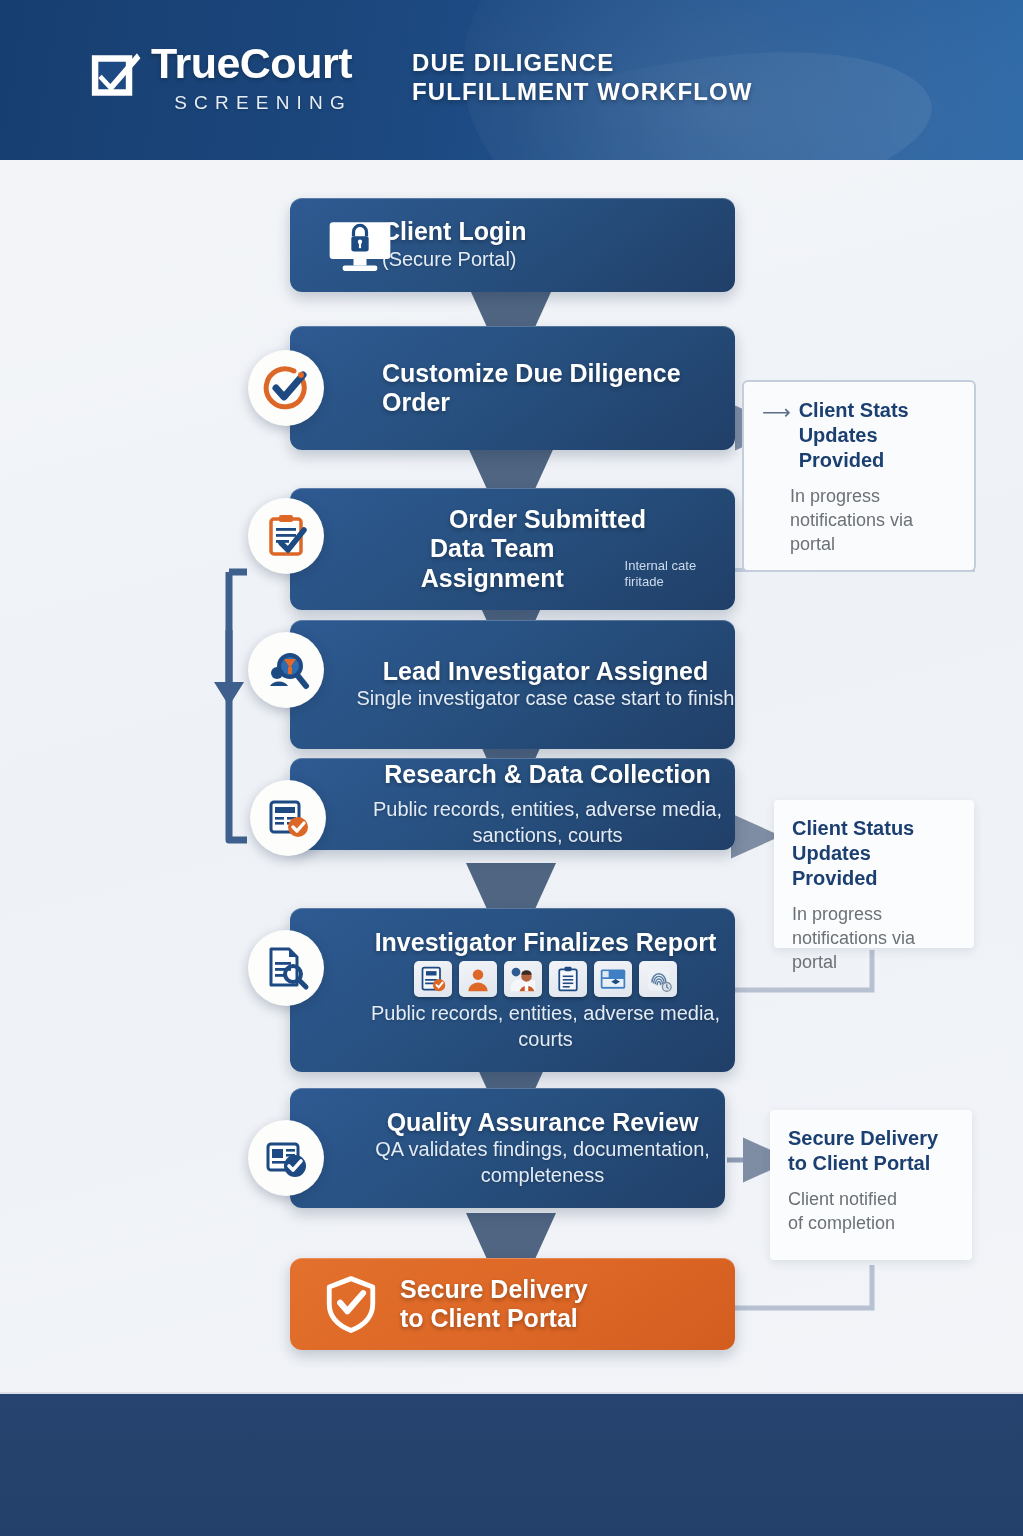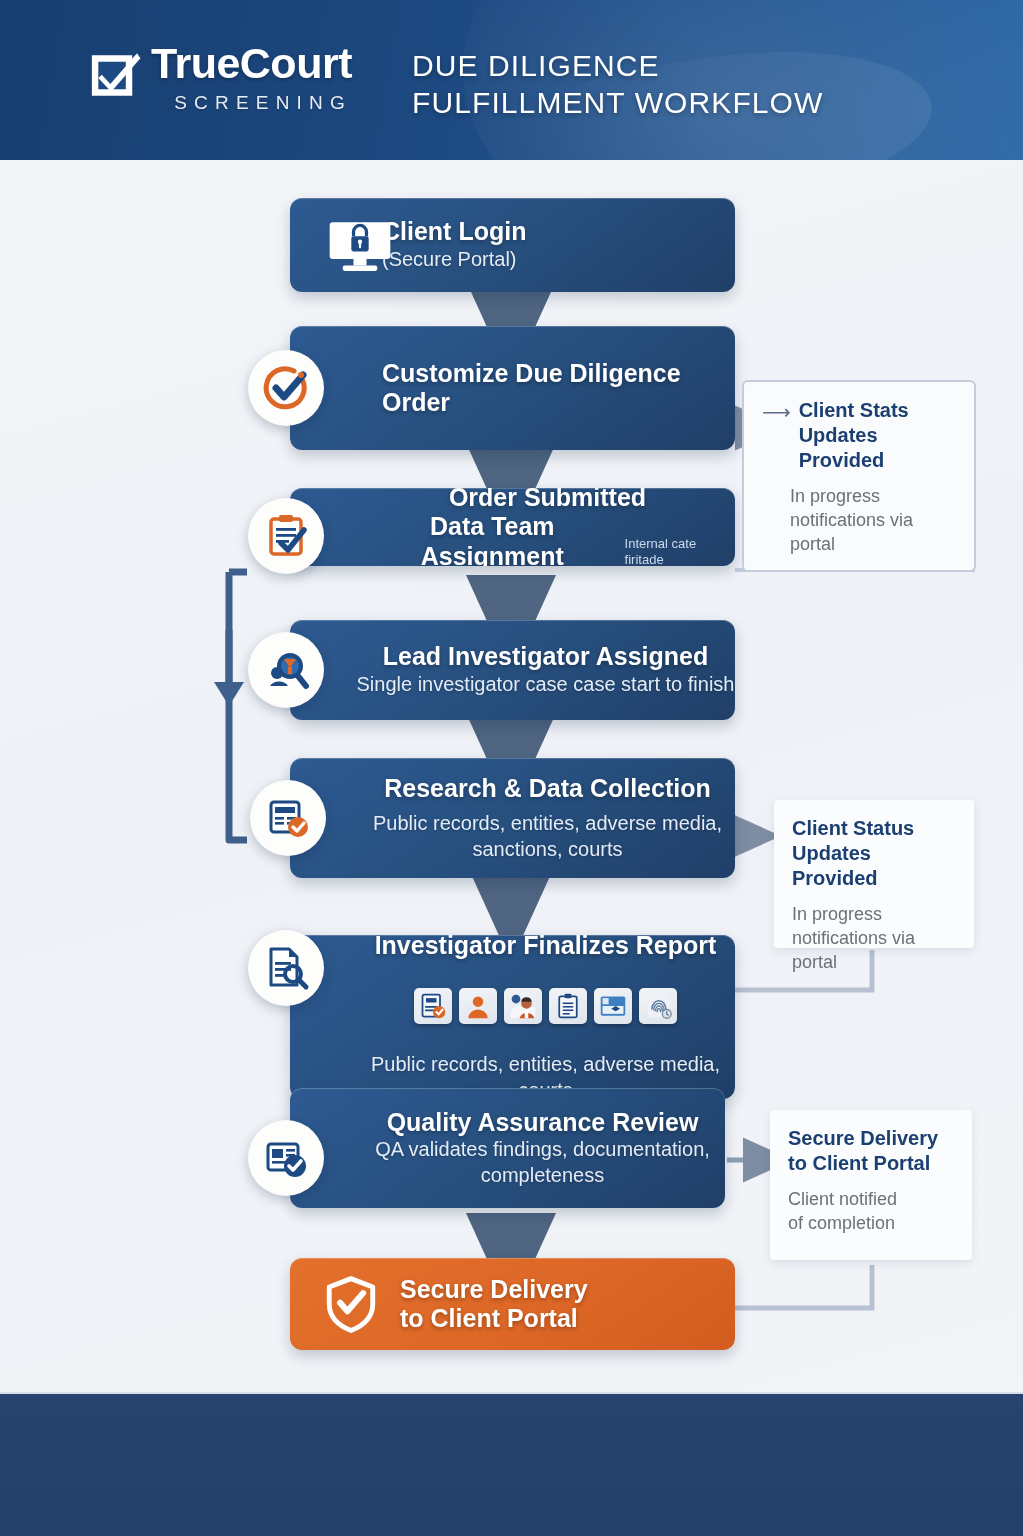--- a/index.html
+++ b/index.html
@@ -38,21 +38,21 @@
   #logo-name {
     font-size: 43px; font-weight: bold; color: #ffffff; line-height: 1.0;
     letter-spacing: -0.5px; text-shadow: 0 2px 4px rgba(0,0,0,0.28);
   }
   #logo-sub {
     font-size: 19px; color: #e7edf5; letter-spacing: 7.2px;
     text-align: right; margin-top: 7px; text-shadow: 0 1px 3px rgba(0,0,0,0.25);
   }
   #header-title {
     position: absolute; left: 412px; top: 48px;
-    font-size: 30px; font-weight: normal; color: #ffffff;
+    font-size: 24px; font-weight: bold; color: #ffffff;
     letter-spacing: 1.1px; line-height: 1.22;
     text-shadow: 0 2px 5px rgba(0,0,0,0.32);
   }
 
   
   #footer {
     position: absolute; left: 0; bottom: 0; width: 1023px; height: 144px;
     background: linear-gradient(180deg, #26446f 0%, #23406a 100%);
     border-top: 2px solid #d9dee8;
   }
@@ -196,75 +196,75 @@
       <div class="title">Customize Due Diligence Order</div>
     </div>
     <div class="node-badge" style="left:248px; top:190px;">
       <svg viewBox="0 0 48 48">
         <path d="M40 15 a19 19 0 1 1 -8 -8" fill="none" stroke="#dd6726" stroke-width="5" stroke-linecap="round"></path>
         <path d="M14 24 L22 33 L41 11" fill="none" stroke="#1d4a82" stroke-width="7" stroke-linecap="round" stroke-linejoin="round"></path>
         <circle cx="39" cy="11" r="3" fill="#dd6726"></circle>
       </svg>
     </div>
 
-    <div class="node blue centered" id="n3" style="left:290px; top:328px; width:445px; height:78px; padding-left:70px;">
+    <div class="node blue centered" id="n3" style="left:290px; top:328px; width:445px; height:122px; padding-left:70px;">
       <div class="title">Order Submitted</div>
       <div style="display:flex; align-items:flex-end; gap:0;">
         <div class="title">Data Team Assignment</div>
         <div class="micro" style="text-align:left; padding-bottom:4px;">
           <span>Internal cate firitade</span>
         </div>
       </div>
     </div>
 
     <div class="node-badge" style="left:248px; top:338px;">
       <svg viewBox="0 0 48 48">
         <rect x="9" y="7" width="30" height="35" rx="3" fill="#ffffff" stroke="#dd6726" stroke-width="3.5"></rect>
         <rect x="17" y="3" width="14" height="7" rx="2" fill="#dd6726"></rect>
         <rect x="14" y="16" width="20" height="2.8" fill="#1d4a82"></rect>
         <rect x="14" y="22" width="20" height="2.8" fill="#1d4a82"></rect>
         <rect x="14" y="28" width="13" height="2.8" fill="#1d4a82"></rect>
         <path d="M19 31 L26 38 L42 18" fill="none" stroke="#1d4a82" stroke-width="5.5" stroke-linecap="round" stroke-linejoin="round"></path>
       </svg>
     </div>
 
-    <div class="node blue centered" id="n4" style="left:290px; top:460px; width:445px; height:100px; padding-left:66px;">
+    <div class="node blue centered" id="n4" style="left:290px; top:460px; width:445px; height:129px; padding-left:66px;">
       <div class="title">Lead Investigator Assigned</div>
       <div class="sub">Single investigator case case start to finish</div>
     </div>
     <div class="node-badge" style="left:248px; top:472px;">
       <svg viewBox="0 0 48 48">
         <circle cx="28" cy="20" r="13" fill="#1d4a82"></circle>
         <circle cx="28" cy="20" r="9" fill="#2e6bb0"></circle>
         <path d="M22 13 L34 13 L28 22 Z" fill="#e0692a"></path>
         <rect x="26" y="21" width="4" height="7" fill="#e0692a"></rect>
         <path d="M36 30 L44 40" stroke="#1d4a82" stroke-width="6" stroke-linecap="round"></path>
         <path d="M8 40 a10 8 0 0 1 18 0 z" fill="#1d4a82"></path>
         <circle cx="15" cy="27" r="6" fill="#1d4a82"></circle>
       </svg>
     </div>
 
-    <div class="node blue centered" id="n5" style="left:290px; top:598px; width:445px; height:120px; padding-left:70px;gap:8px;">
+    <div class="node blue centered" id="n5" style="left:290px; top:598px; width:445px; height:92px; padding-left:70px;gap:8px;">
       <div class="title">Research &amp; Data Collection</div>
       <div class="sub">Public records, entities, adverse media, sanctions, courts</div>
     </div>
     <div class="node-badge" style="left:250px; top:620px;">
       <svg viewBox="0 0 48 48">
         <rect x="7" y="8" width="28" height="30" rx="3" fill="#ffffff" stroke="#1d4a82" stroke-width="3"></rect>
         <rect x="11" y="13" width="20" height="6" fill="#1d4a82"></rect>
         <rect x="11" y="23" width="9" height="2.6" fill="#1d4a82"></rect>
         <rect x="11" y="28" width="9" height="2.6" fill="#1d4a82"></rect>
         <rect x="23" y="23" width="9" height="2.6" fill="#1d4a82"></rect>
         <rect x="23" y="28" width="9" height="2.6" fill="#1d4a82"></rect>
         <circle cx="34" cy="33" r="10" fill="#dd6726"></circle>
         <path d="M29 33 L33 37 L40 29" fill="none" stroke="#ffffff" stroke-width="3.4" stroke-linecap="round" stroke-linejoin="round"></path>
       </svg>
     </div>
 
-    <div class="node blue centered" id="n6" style="left:290px; top:775px; width:445px; height:164px; padding-left:66px;gap:24px;">
+    <div class="node blue centered" id="n6" style="left:290px; top:748px; width:445px; height:164px; padding-left:66px;">
       <div class="title">Investigator Finalizes Report</div>
       <div class="inline-icon-row">
         <div class="mini-ico">
           <svg viewBox="0 0 32 32">
             <rect x="4" y="3" width="20" height="25" rx="2" fill="#f5f7fa" stroke="#1d4a82" stroke-width="2"></rect>
             <rect x="8" y="7" width="12" height="5" fill="#1d4a82"></rect>
             <rect x="7" y="16" width="14" height="2" fill="#1d4a82"></rect>
             <rect x="7" y="20" width="14" height="2" fill="#1d4a82"></rect>
             <circle cx="23" cy="23" r="7" fill="#dd6726"></circle>
             <path d="M20 23 L22.5 25.5 L27 20" fill="none" stroke="#fff" stroke-width="2.3" stroke-linecap="round"></path>

